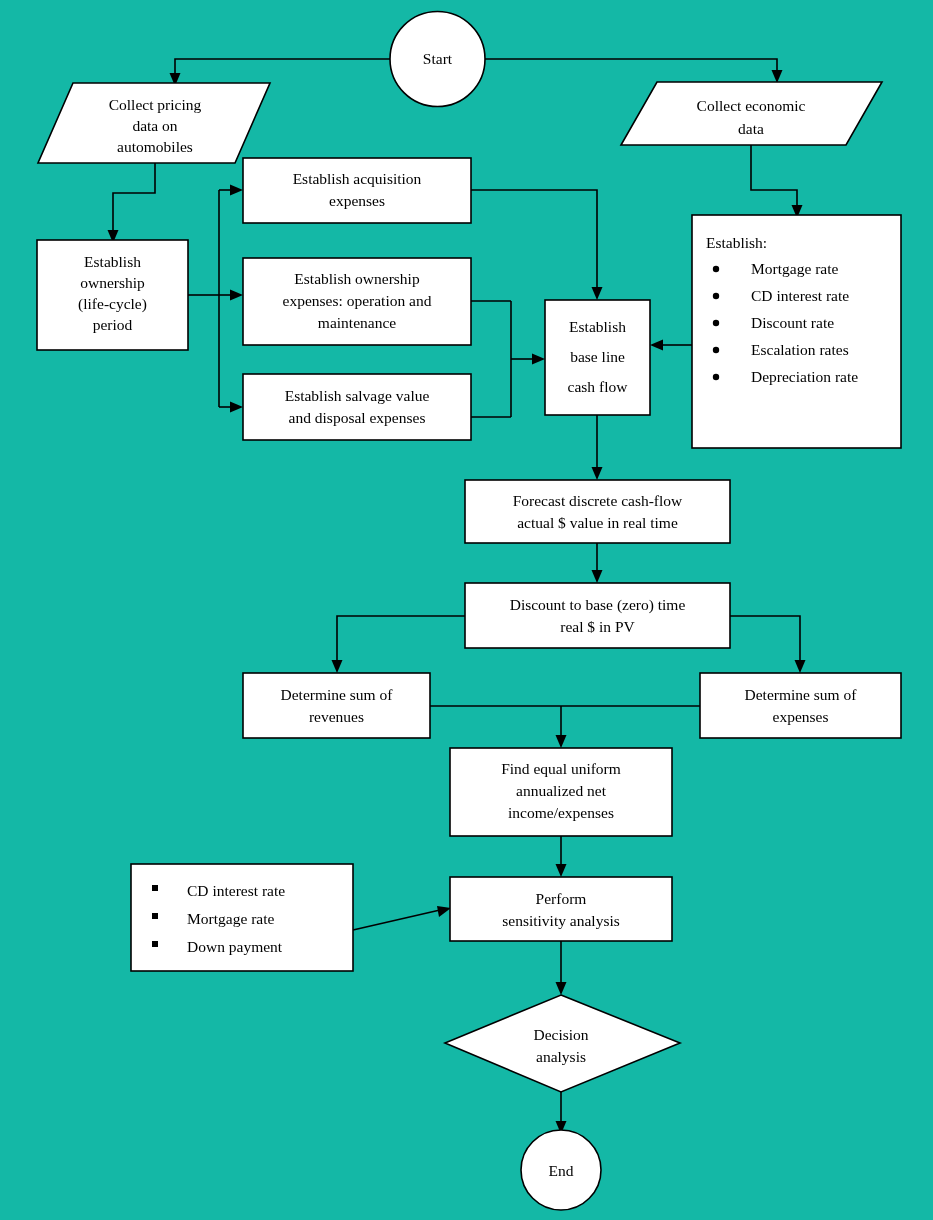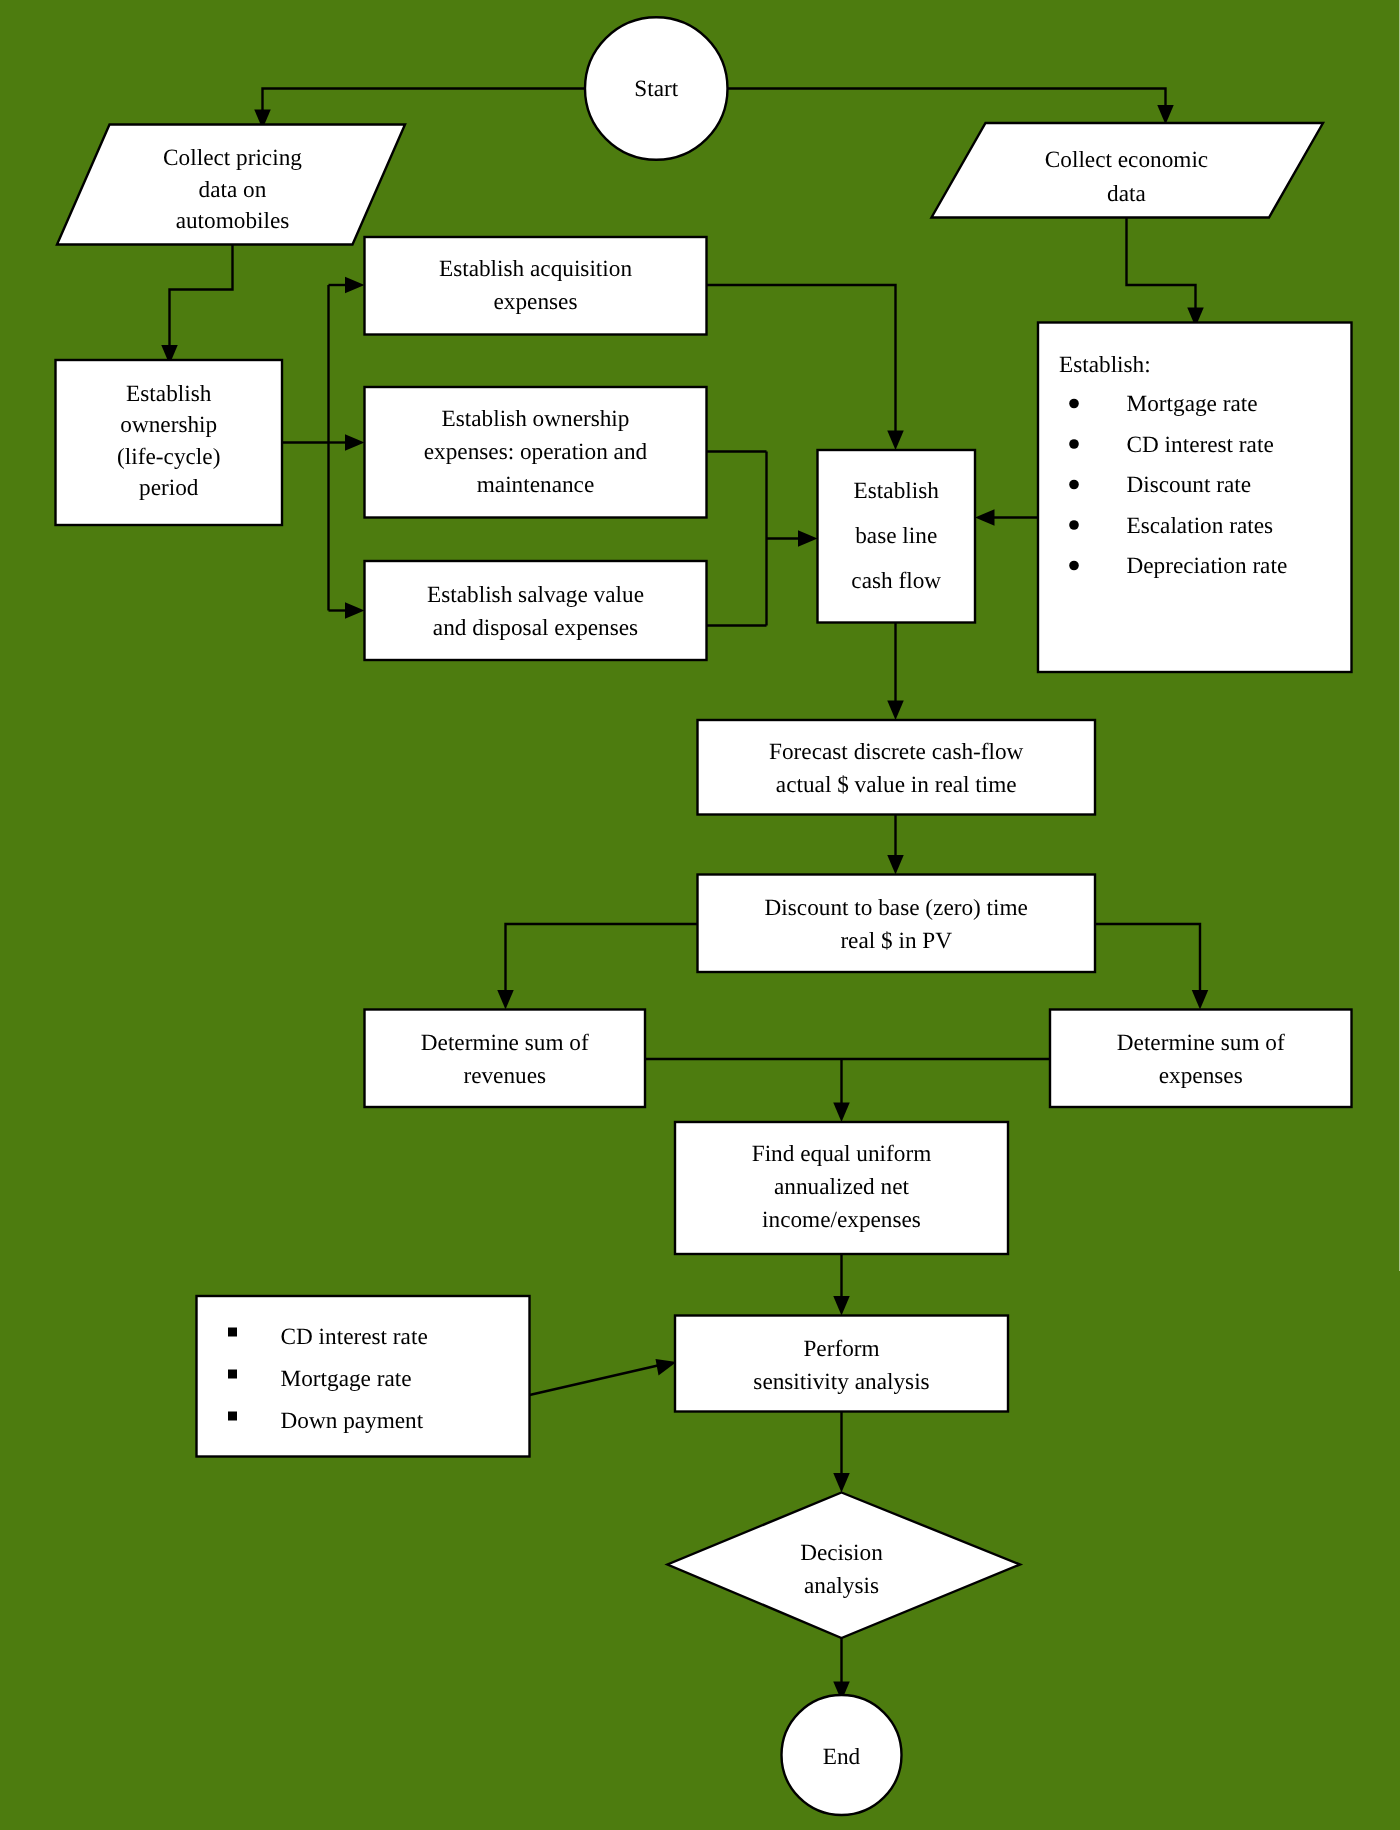--- a/index.html
+++ b/index.html
@@ -7,21 +7,21 @@
     padding: 0;
     background: #ffffff;
   }
   body {
     font-family: "Liberation Serif", "DejaVu Serif", serif;
   }
   #flowchart-root {
     position: relative;
     width: 933px;
     height: 1220px;
-    background: #4d7c0f;
+    background: #14b8a6;
     overflow: hidden;
   }
   svg.fc {
     position: absolute;
     top: 0;
     left: 0;
     width: 933px;
     height: 1220px;
   }
   .shape {

